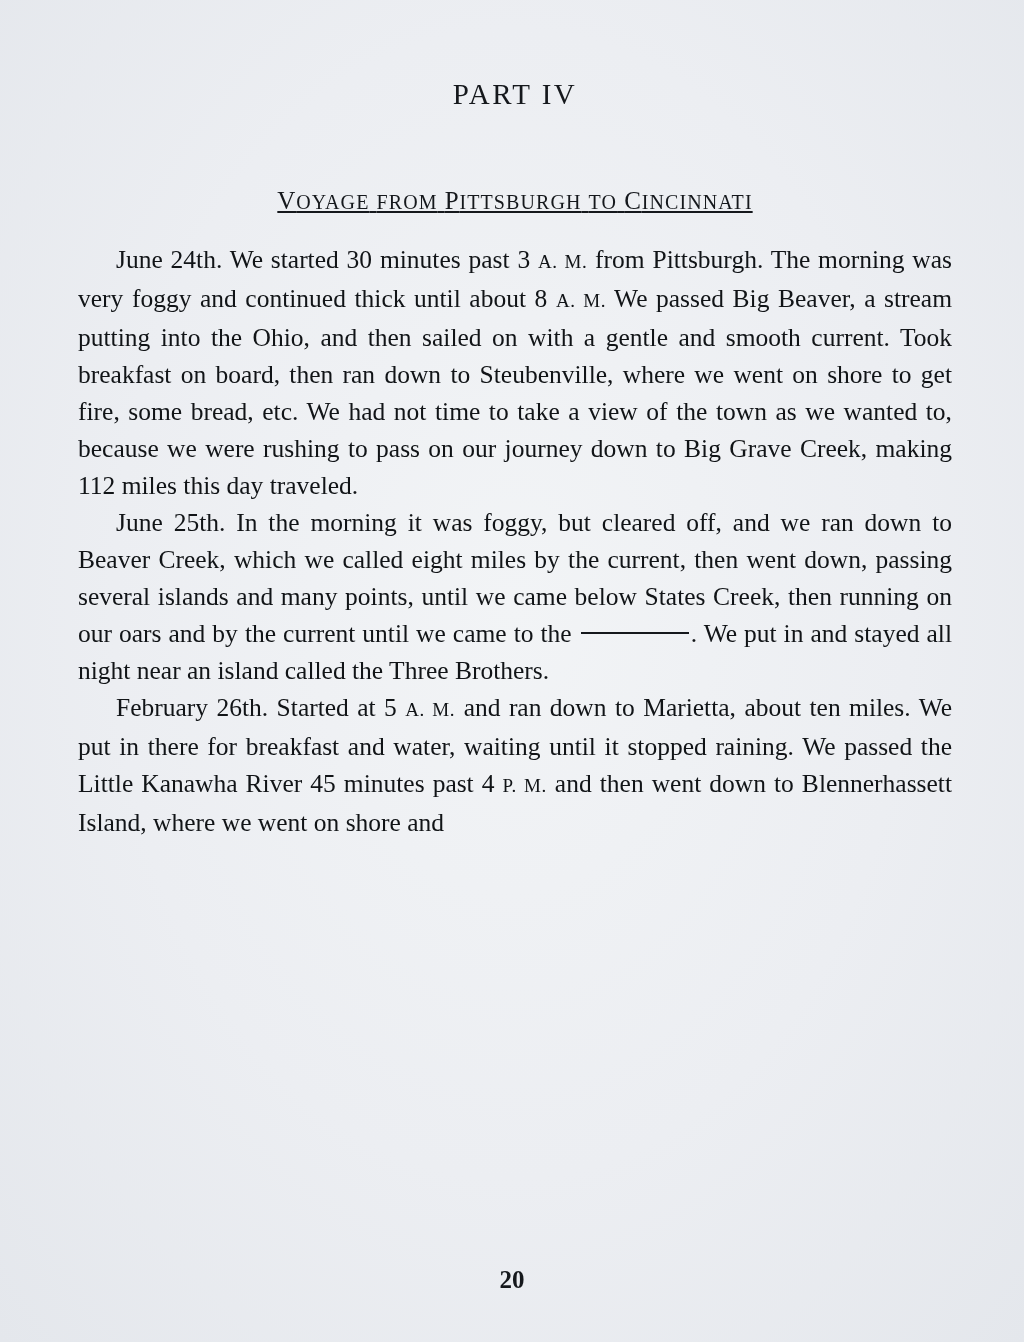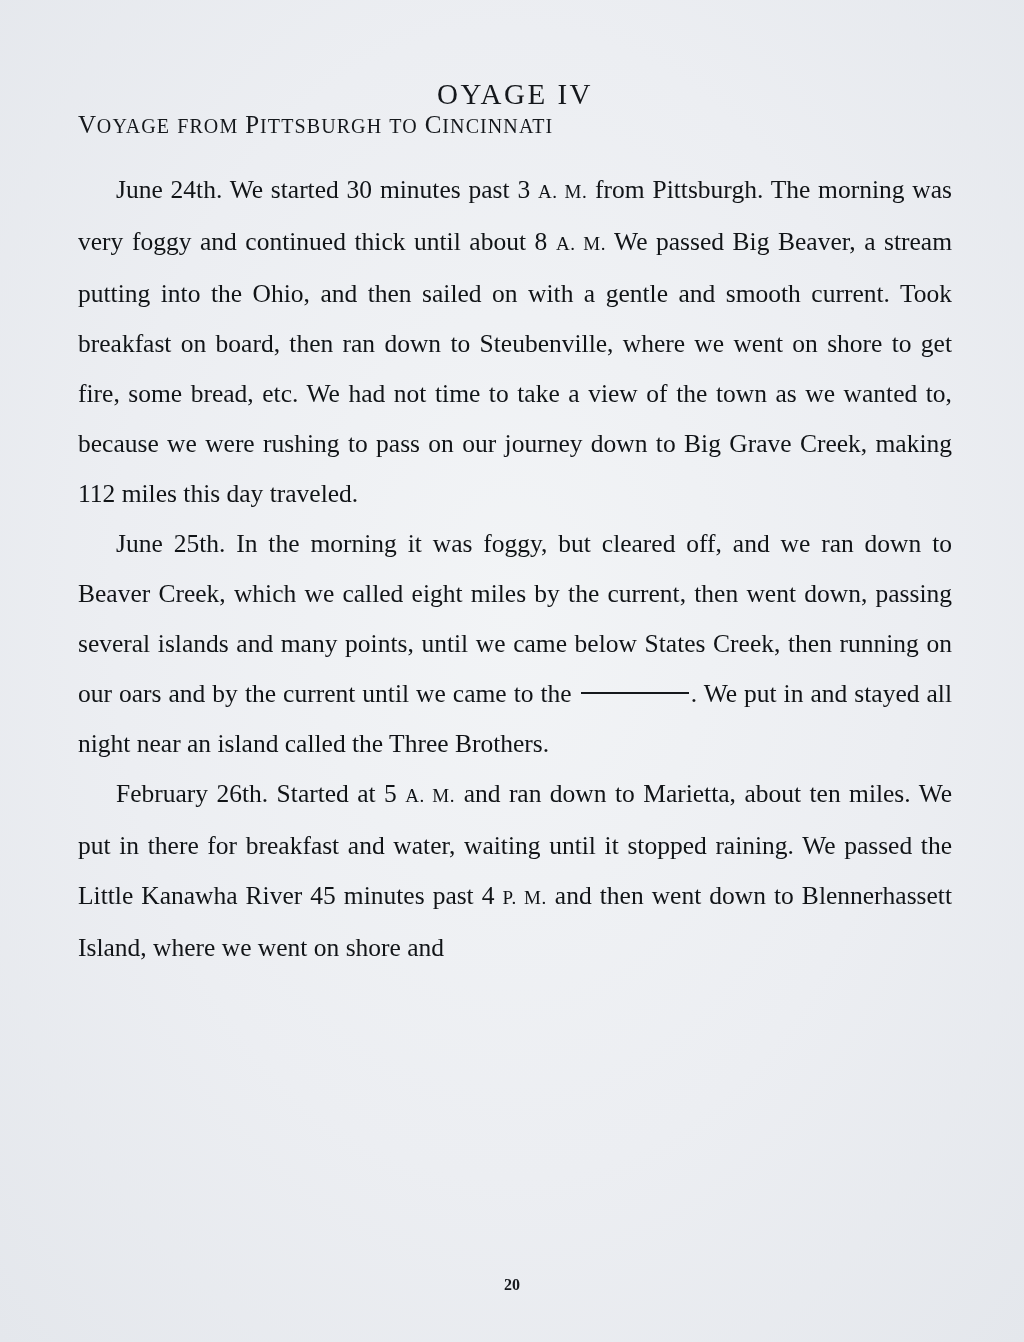--- a/index.html
+++ b/index.html
@@ -31,34 +31,36 @@
   }
   .part-title {
     text-align: center;
     font-size: 29px;
     letter-spacing: 2.5px;
     margin-top: 78px;
     font-weight: 400;
     color: #15181c;
   }
   .chapter-heading {
-    text-align: left;
+    text-align: center;
+    margin-top: 76px;
     font-size: 25px;
     letter-spacing: 0.8px;
     color: #15181c;
     white-space: nowrap;
+    text-decoration: underline;
   }
   .chapter-heading .sc {
     font-size: 20px;
     letter-spacing: 1.1px;
   }
   .body-text {
     margin-top: 26px;
     font-size: 25.5px;
-    line-height: 50px;
+    line-height: 37px;
     text-align: justify;
     color: #111417;
     hyphens: none;
   }
   .body-text p {
     margin: 0;
     text-indent: 38px;
   }
   .sc-inline {
     font-size: 19px;
@@ -70,33 +72,33 @@
     border-bottom: 2px solid #15181c;
     transform: translateY(-8px);
     margin: 0 2px;
   }
   .folio {
     position: absolute;
     bottom: 48px;
     left: 0;
     right: 0;
     text-align: center;
-    font-size: 16px;
+    font-size: 25px;
     font-weight: 700;
     color: #15181c;
     font-family: "Liberation Serif", serif;
   }
 </style>
 </head>
 <body>
 
 <div class="page">
   <div class="page-inner">
 
-    <div class="part-title">OYAGE IV</div>
+    <div class="part-title">PART IV</div>
 
     <div class="chapter-heading">
       <span><span>V</span><span class="sc">OYAGE</span></span>
       <span class="sc">FROM</span>
       <span><span>P</span><span class="sc">ITTSBURGH</span></span>
       <span class="sc">TO</span>
       <span><span>C</span><span class="sc">INCINNATI</span></span>
     </div>
 
     <div class="body-text">

